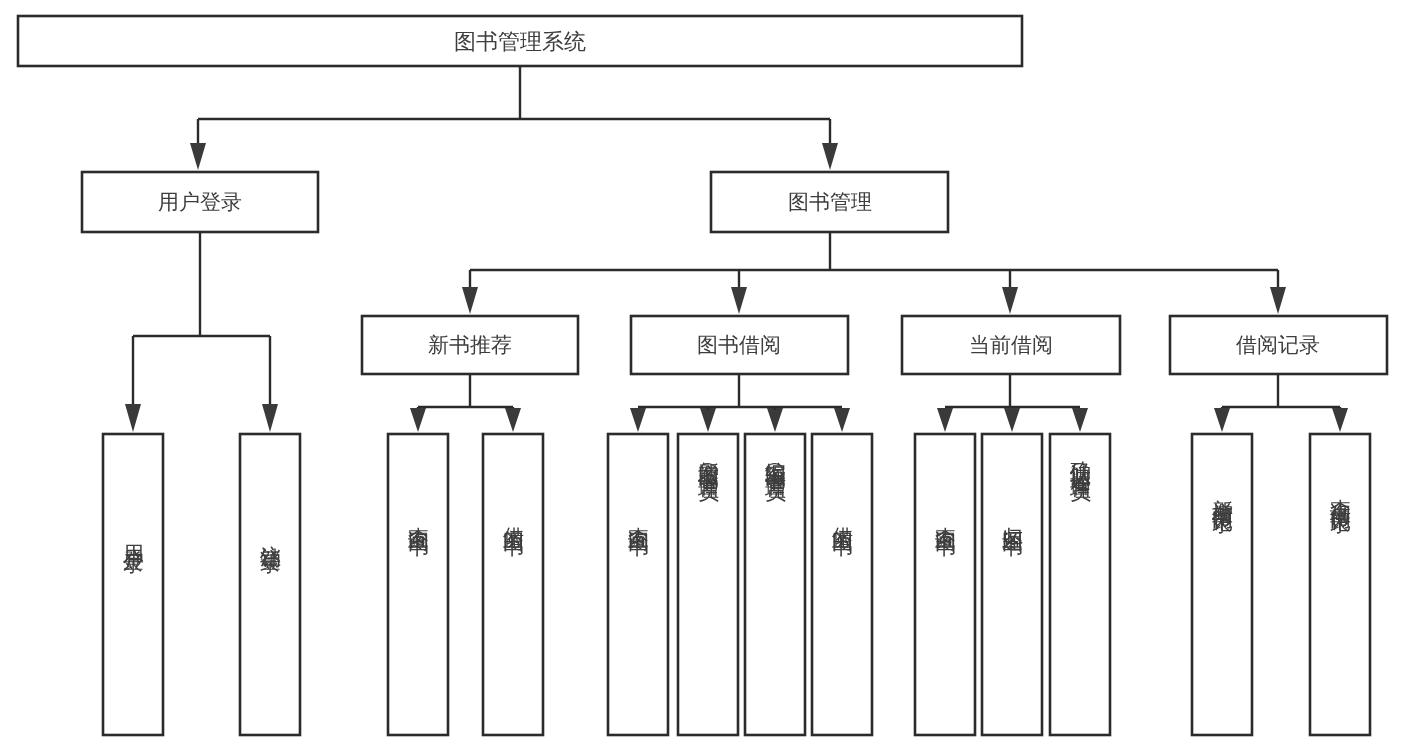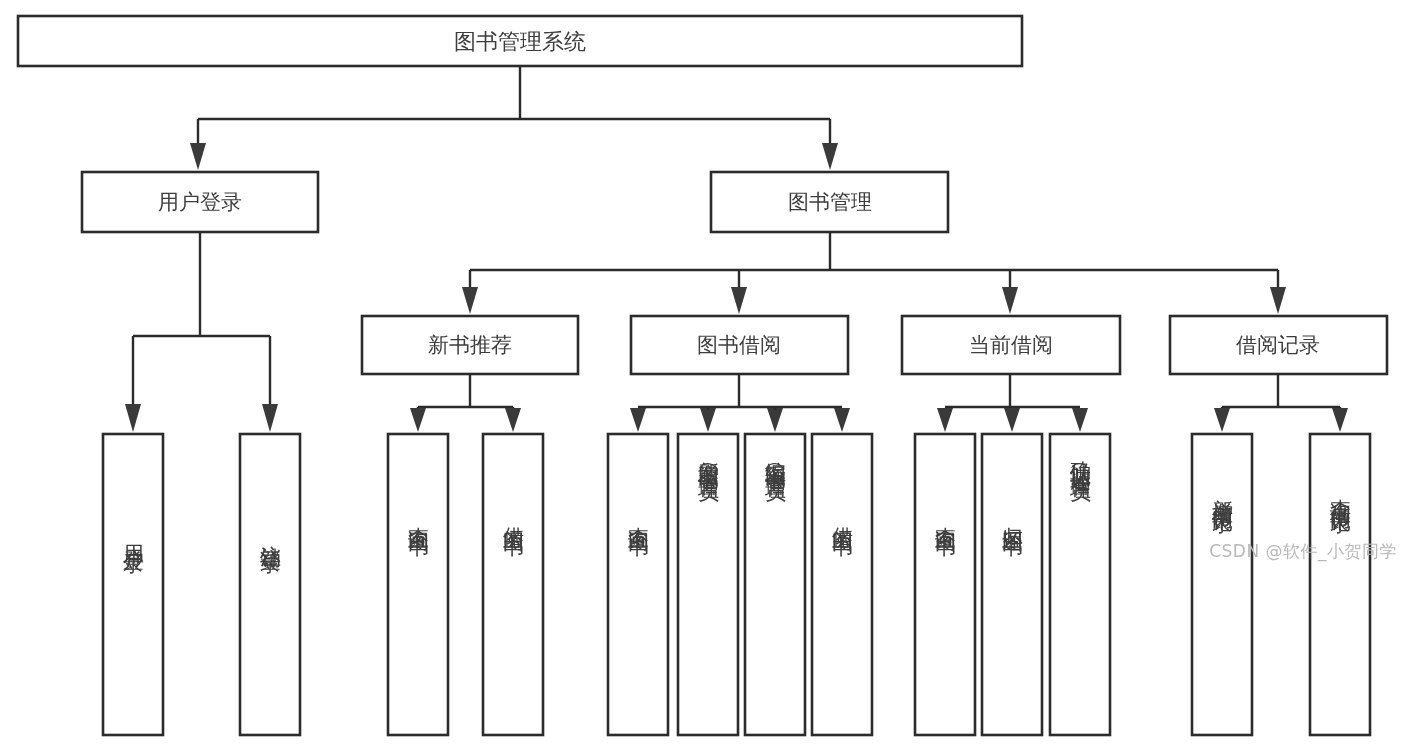--- a/index.html
+++ b/index.html
@@ -233,15 +233,14 @@
   <div class="leaf-label-wrap" style="left:1050px; top:434px; width:60px; height:301px;">
     <span class="leaf-label" style="margin-top:10px;">确认归还（管理员）</span>
   </div>
   <div class="leaf-label-wrap" style="left:1192px; top:434px; width:60px; height:301px;">
     <span class="leaf-label" style="margin-top:48px;">新增借阅记录</span>
   </div>
   <div class="leaf-label-wrap" style="left:1310px; top:434px; width:60px; height:301px;">
     <span class="leaf-label" style="margin-top:48px;">查询借阅记录</span>
   </div>
 
-  <div class="watermark">CSDN @软件_小贺同学</div>
 
 </div>
 
 </body></html>

